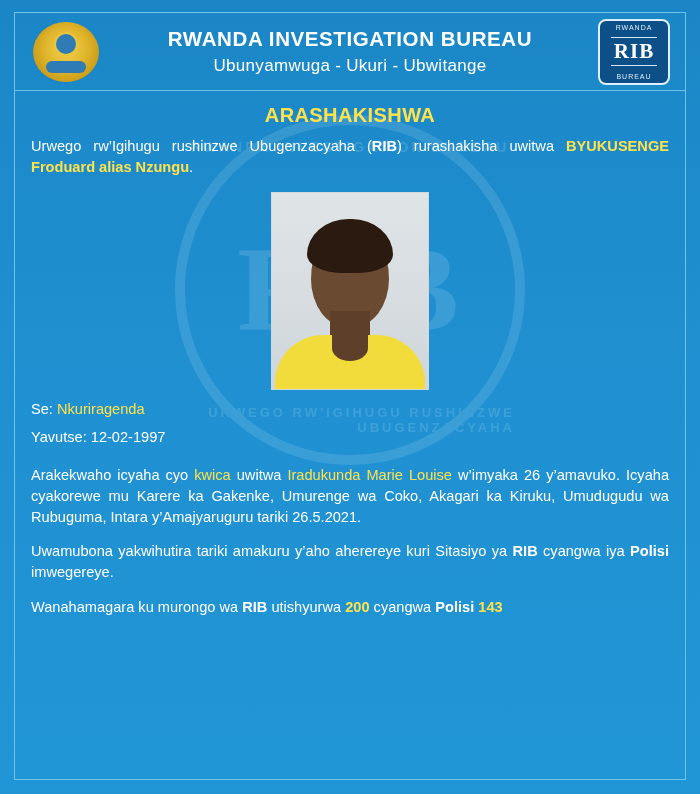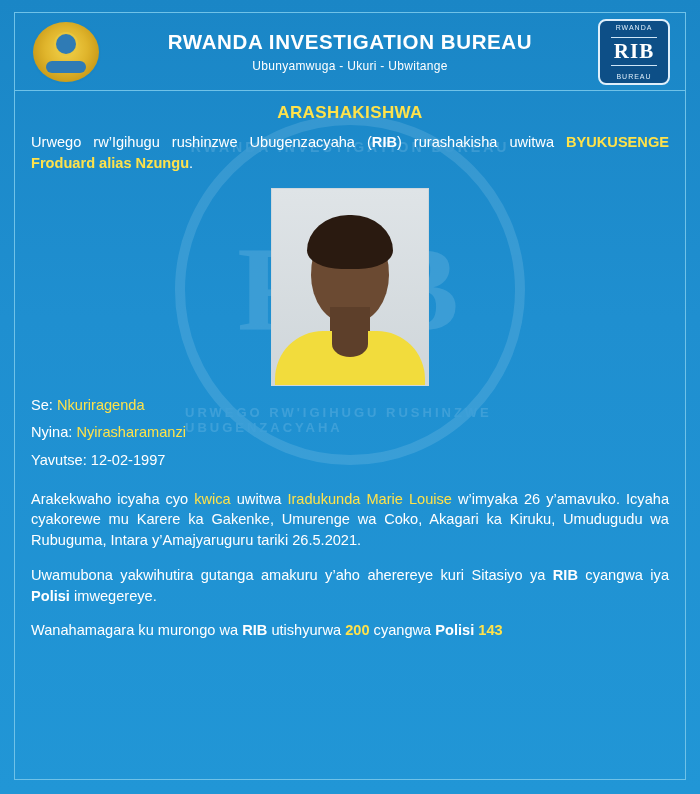--- a/index.html
+++ b/index.html
@@ -51,21 +51,21 @@
     text-align: center;
     font-size: 14px;
     letter-spacing: 3px;
     color: #d7eefc;
     font-weight: bold;
   }
   .wm-text-bottom {
     position: absolute;
     bottom: 20px;
     width: 330px;
-    text-align: left;
+    text-align: right;
     font-size: 13px;
     letter-spacing: 3px;
     color: #d7eefc;
     font-weight: bold;
   }
   .wm-rib {
     font-size: 120px;
     font-weight: bold;
     color: #cfeaf9;
     letter-spacing: 4px;
@@ -165,37 +165,37 @@
     text-align: center;
     color: #ffffff;
   }
   .org-title {
     font-size: 20.5px;
     font-weight: bold;
     letter-spacing: 0.6px;
     margin-bottom: 5px;
   }
   .org-motto {
-    font-size: 12px;
+    font-size: 17px;
     letter-spacing: 0.3px;
   }
 
   
   .content {
     position: relative;
     padding: 10px 16px 0 16px;
     color: #ffffff;
     font-size: 14.6px;
     line-height: 1.42;
   }
   .notice-title {
     text-align: center;
     color: #ffe24a;
     font-weight: bold;
-    font-size: 17px;
+    font-size: 20px;
     letter-spacing: 0.4px;
     margin-bottom: 7px;
   }
   .lead {
     text-align: justify;
     margin-bottom: 4px;
   }
   .b { font-weight: bold; }
   .yellow { color: #ffe24a; font-weight: bold; }
   .yellow-normal { color: #ffe24a; }
@@ -323,27 +323,26 @@
         <div class="photo-bg"></div>
         <div class="ph-head"></div>
         <div class="ph-hair"></div>
         <div class="ph-neck"></div>
         <div class="ph-shirt"></div>
         <div class="ph-collar"></div>
       </div>
 
       <div class="id-lines">
         <div><span>Se:</span> <span class="yellow-normal">Nkuriragenda</span></div>
-        <div><span>Nyina:</span> <span class="yellow-normal">Nyirasharamanzi</span></div>
         <div><span>Yavutse:</span> <span>12-02-1997</span></div>
       </div>
 
       <div class="paragraphs">
         <p><span>Arakekwaho icyaha cyo </span><span class="yellow-normal">kwica</span><span> uwitwa </span><span class="yellow-normal">Iradukunda Marie Louise</span><span> w’imyaka 26 y’amavuko. Icyaha cyakorewe mu Karere ka Gakenke, Umurenge wa Coko, Akagari ka Kiruku, Umudugudu wa Rubuguma, Intara y’Amajyaruguru tariki 26.5.2021.</span></p>
 
-        <p><span>Uwamubona yakwihutira gutanga amakuru y’aho aherereye kuri Sitasiyo ya </span><span class="b">RIB</span><span> cyangwa iya </span><span class="b">Polisi</span><span> imwegereye.</span></p>
+        <p><span>Uwamubona yakwihutira tariki amakuru y’aho aherereye kuri Sitasiyo ya </span><span class="b">RIB</span><span> cyangwa iya </span><span class="b">Polisi</span><span> imwegereye.</span></p>
 
         <p class="last-line"><span>Wanahamagara ku murongo wa </span><span class="b">RIB</span><span> utishyurwa </span><span class="yellow">200</span><span> cyangwa </span><span class="b">Polisi</span> <span class="yellow">143</span></p>
       </div>
 
     </div>
   </div>
 </div>
 
 </body></html>

